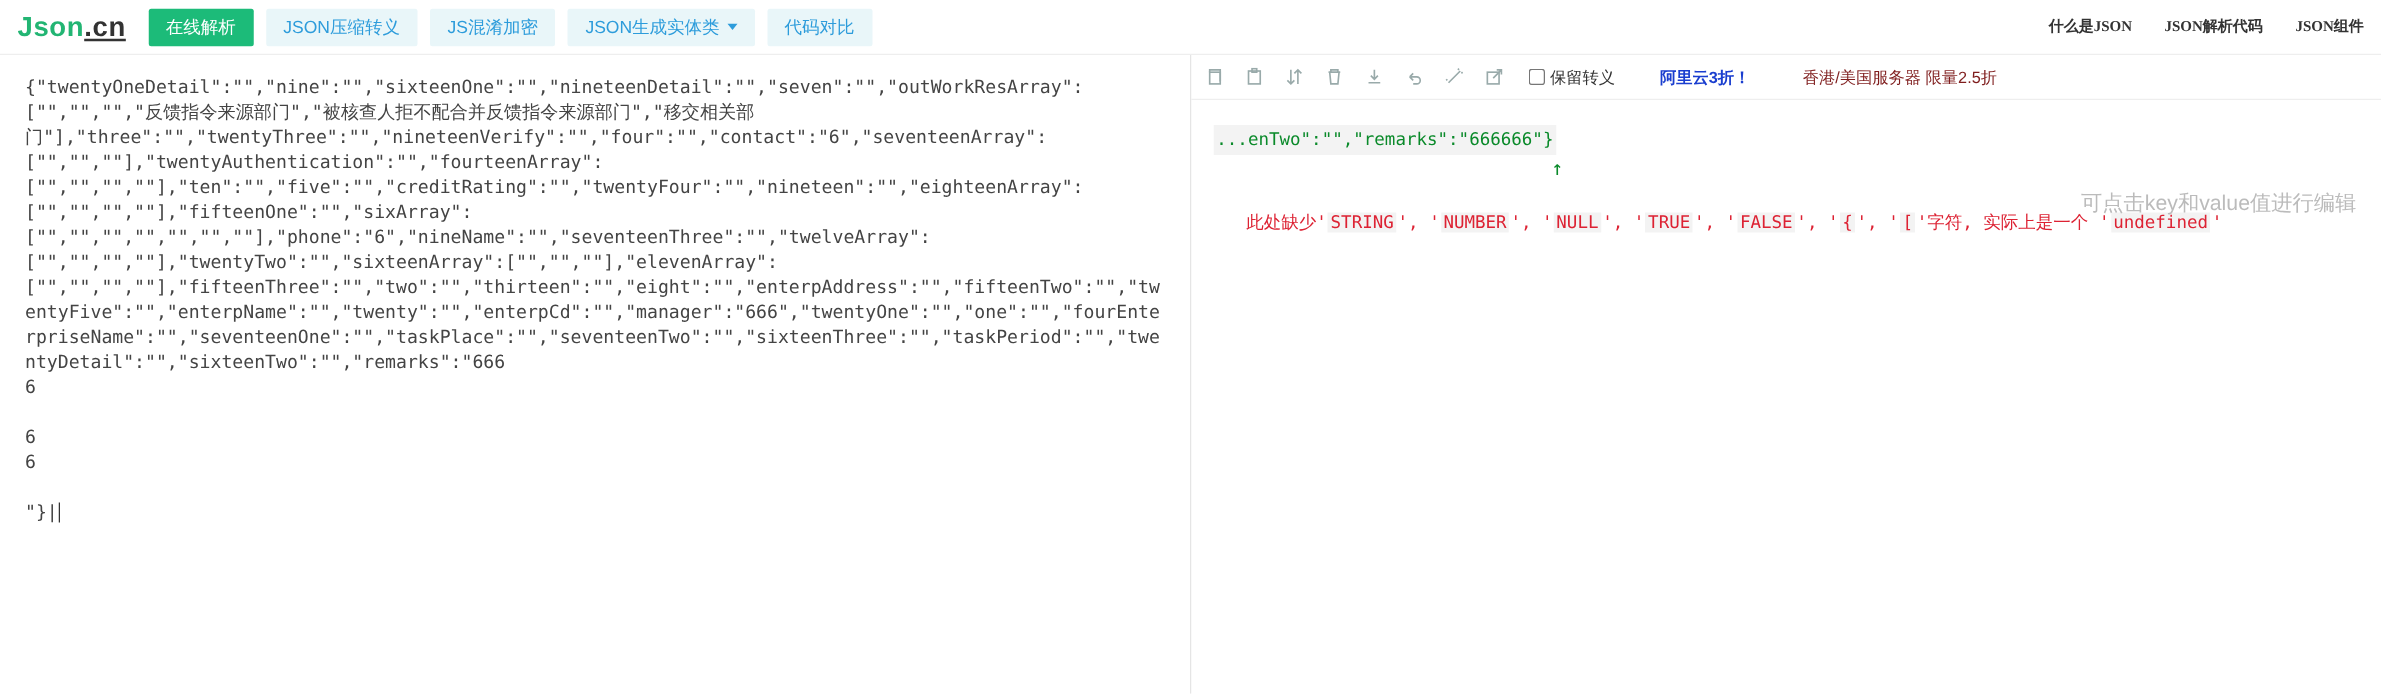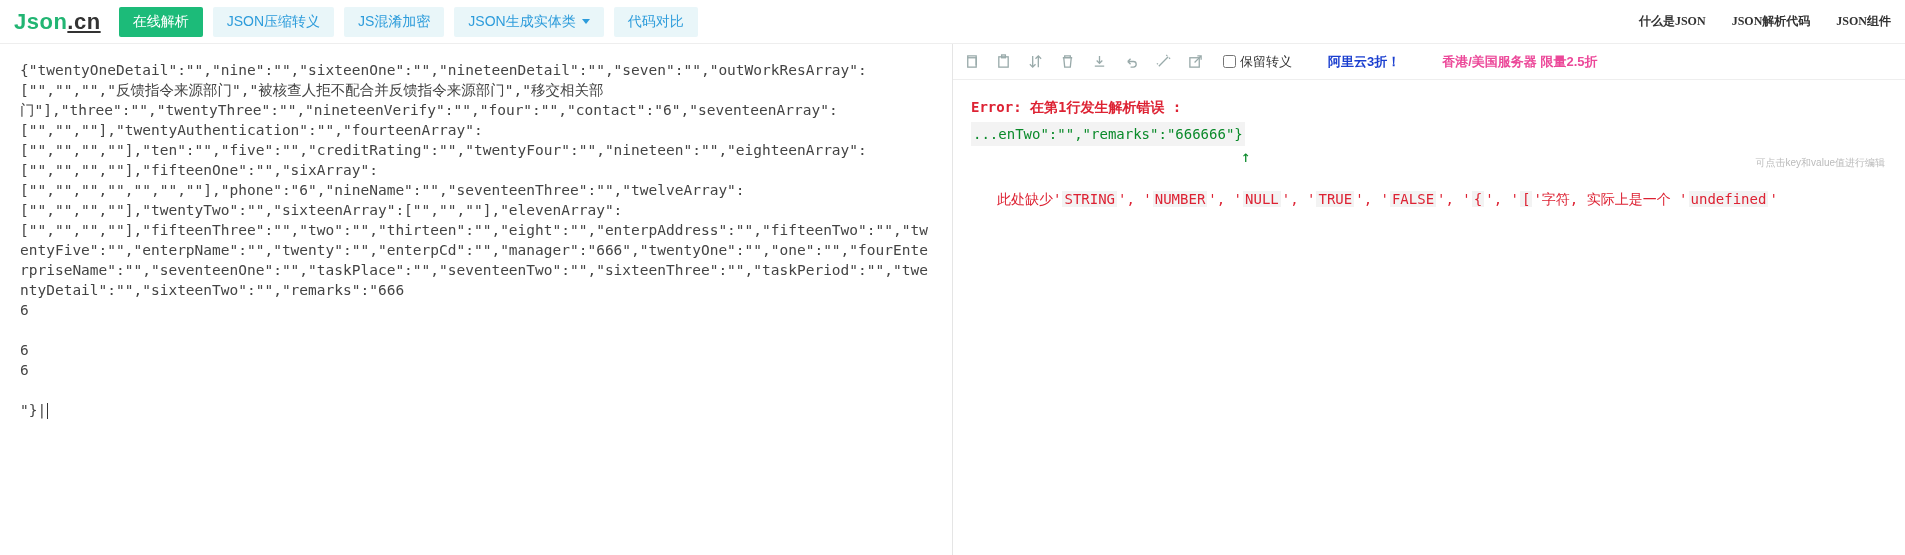--- a/index.html
+++ b/index.html
@@ -20,24 +20,24 @@
   .pane { flex: 1 1 50%; min-width: 0; position: relative; }
   .pane-left { padding: 16px 20px; font-family: Consolas, Menlo, monospace; font-size: 14.5px; line-height: 20px; color: #444; overflow: auto; white-space: pre-wrap; word-break: break-all; }
   .divider { width: 1px; background: #e5e5e5; }
 
   .pane-right { display: flex; flex-direction: column; }
   .toolbar { height: 36px; border-bottom: 1px solid #eee; display: flex; align-items: center; padding: 0 10px; gap: 16px; color: #888; }
   .tool-icon { width: 16px; height: 16px; display: inline-flex; align-items: center; justify-content: center; cursor: pointer; font-size: 14px; color: #9aa; }
   .tool-icon svg { width: 15px; height: 15px; fill: none; stroke: #9aa; stroke-width: 1.4; }
   .toolbar label { display: inline-flex; align-items: center; gap: 4px; color: #333; font-size: 13px; margin-left:4px; }
   .promo1 { color: #1a3ecf; font-weight: 700; font-size: 13px; margin-left: 8px; padding-left: 12px; }
-  .promo2 { color: #ec4899; font-weight: 700; font-size: 13px; margin-left: 26px; }
+  .promo2 { color: #7f1d1d; font-weight: 400; font-size: 13px; margin-left: 26px; }
 
   .result { padding: 16px 18px 0; font-family: Consolas, Menlo, monospace; font-size: 14px; line-height: 22px; position: relative; }
-  .hint { position: absolute; right: 20px; top: 72px; color: #bbb; font-size: 10px; font-family: -apple-system, sans-serif; }
+  .hint { position: absolute; right: 20px; top: 72px; color: #bbb; font-size: 17px; font-family: -apple-system, sans-serif; }
   .err-title { color: #d23; font-weight: 700; }
   .err-snippet { background: #f3f3f3; color: #0a8a2a; padding: 1px 2px; display: inline-block; margin-top: 4px; }
   .arrow-up { color: #0a8a2a; font-size: 16px; position: relative; display:inline-block; }
   .err-detail { margin-top: 20px; color: #d23; margin-left: 26px; }
   .tok { background: #f3f3f3; padding: 0 2px; color: #d23; margin: 0 1px; }
   .cursor { display:inline-block; width:1px; height:16px; background:#333; vertical-align:middle; margin-left:1px; animation: blink 1s step-end infinite; }
   @keyframes blink { 50% { opacity: 0; } }
 </style>
 </head>
 <body>
@@ -124,21 +124,20 @@
         </span>
       <label>
         <input type="checkbox" style="">
         <span>保留转义</span>
       </label>
       <span class="promo1">阿里云3折！</span>
       <span class="promo2">香港/美国服务器 限量2.5折</span>
     </div>
     <div class="result">
       <div class="hint">可点击key和value值进行编辑</div>
-      <div class="err-title">Error: 在第1行发生解析错误 :</div>
       <div><span class="err-snippet">...enTwo":"","remarks":"666666"}</span></div>
       <div style="padding-left:270px;"><span class="arrow-up">↑</span></div>
       <div class="err-detail">
         <span>此处缺少'</span><span id="token-list"><span class="tok">STRING</span>', '<span class="tok">NUMBER</span>', '<span class="tok">NULL</span>', '<span class="tok">TRUE</span>', '<span class="tok">FALSE</span>', '<span class="tok">{</span>', '<span class="tok">[</span></span><span>'字符, 实际上是一个 '</span><span class="tok">undefined</span><span>'</span>
       </div>
     </div>
   </div>
 </div>
 
 </body></html>

